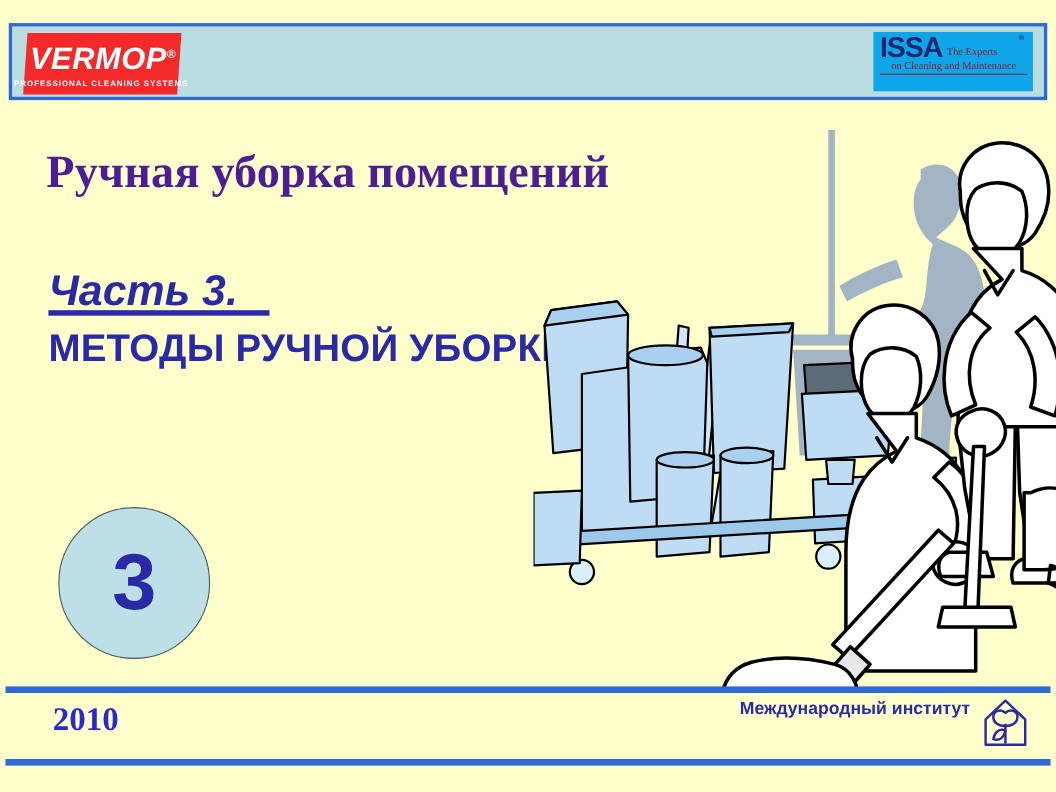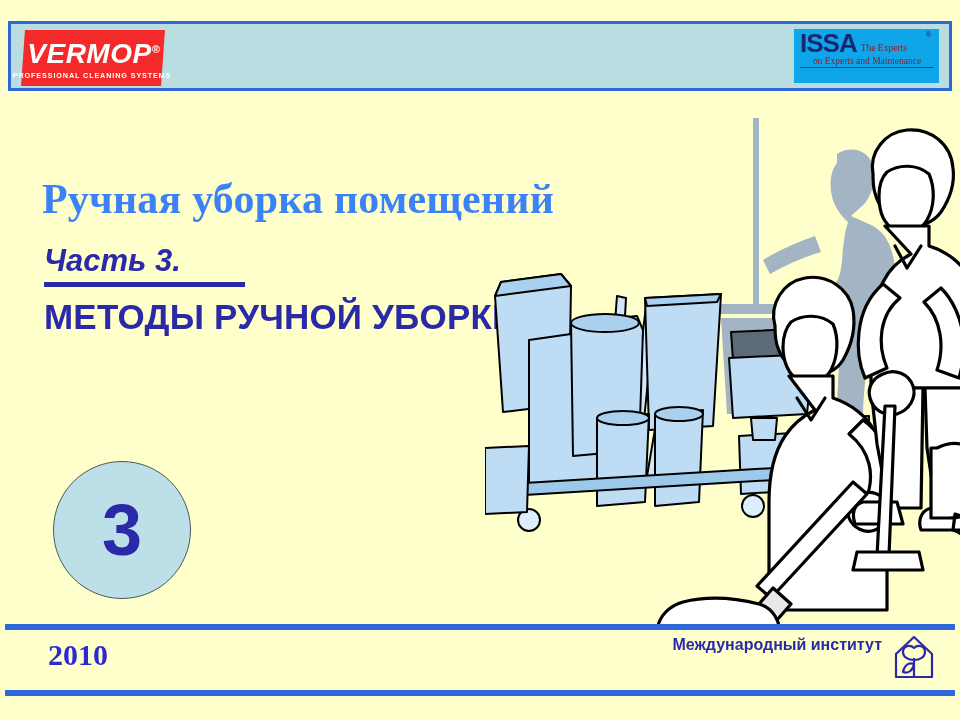--- a/index.html
+++ b/index.html
@@ -141,37 +141,36 @@
     top: 2px;
     font-size: 7px;
     color: #18276e;
   }
 
   
   .main-title {
     position: absolute;
     left: 42px;
     top: 133px;
-    color: #3b82f6;
+    color: #4c1d95;
     font-family: "Liberation Serif", serif;
     font-weight: bold;
     font-size: 42px;
     letter-spacing: 0.2px;
     white-space: nowrap;
-    margin-top: 42px;
   }
 
   .part-label {
     position: absolute;
     left: 44px;
     top: 243px;
     color: #2a2aa8;
     font-weight: bold;
     font-style: italic;
-    font-size: 31px;
+    font-size: 39px;
     white-space: nowrap;
   }
   .part-label-underline {
     position: absolute;
     left: 44px;
     top: 282px;
     width: 201px;
     height: 5px;
     background: #2a2aa8;
   }
@@ -289,21 +288,21 @@
 
     <div class="issa-logo">
       <span class="issa-tm">®</span>
       <div class="issa-row">
         <span class="issa-word">ISSA</span>
         <span class="issa-right">
           <span class="issa-rule"></span>
           <span class="issa-experts">The Experts</span>
         </span>
       </div>
-      <div class="issa-tagline">on Experts and Maintenance</div>
+      <div class="issa-tagline">on Cleaning and Maintenance</div>
     </div>
   </div>
 
   <div class="main-title">Ручная уборка помещений</div>
 
   <div class="part-label">Часть 3.</div>
   <div class="part-label-underline"></div>
 
   <div class="subtitle">МЕТОДЫ РУЧНОЙ УБОРКИ</div>
 

